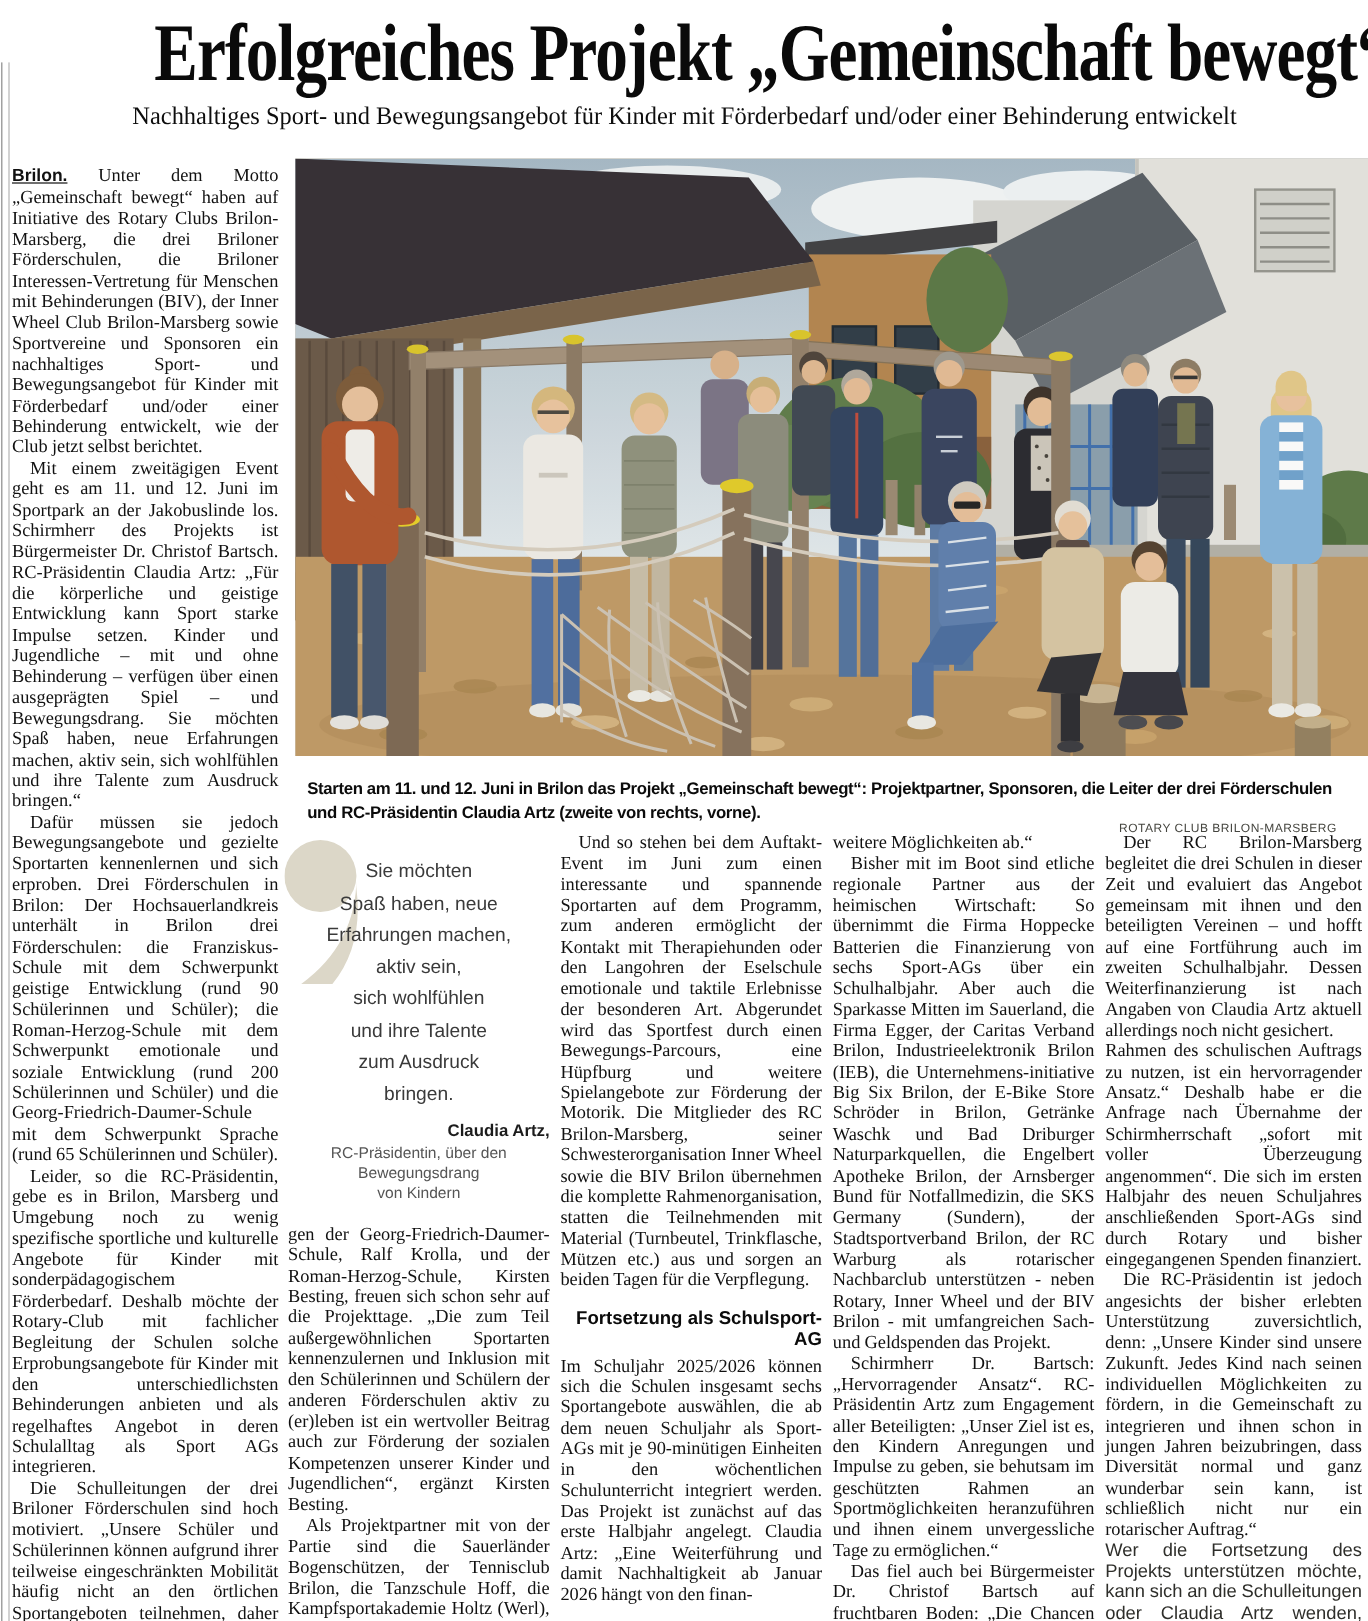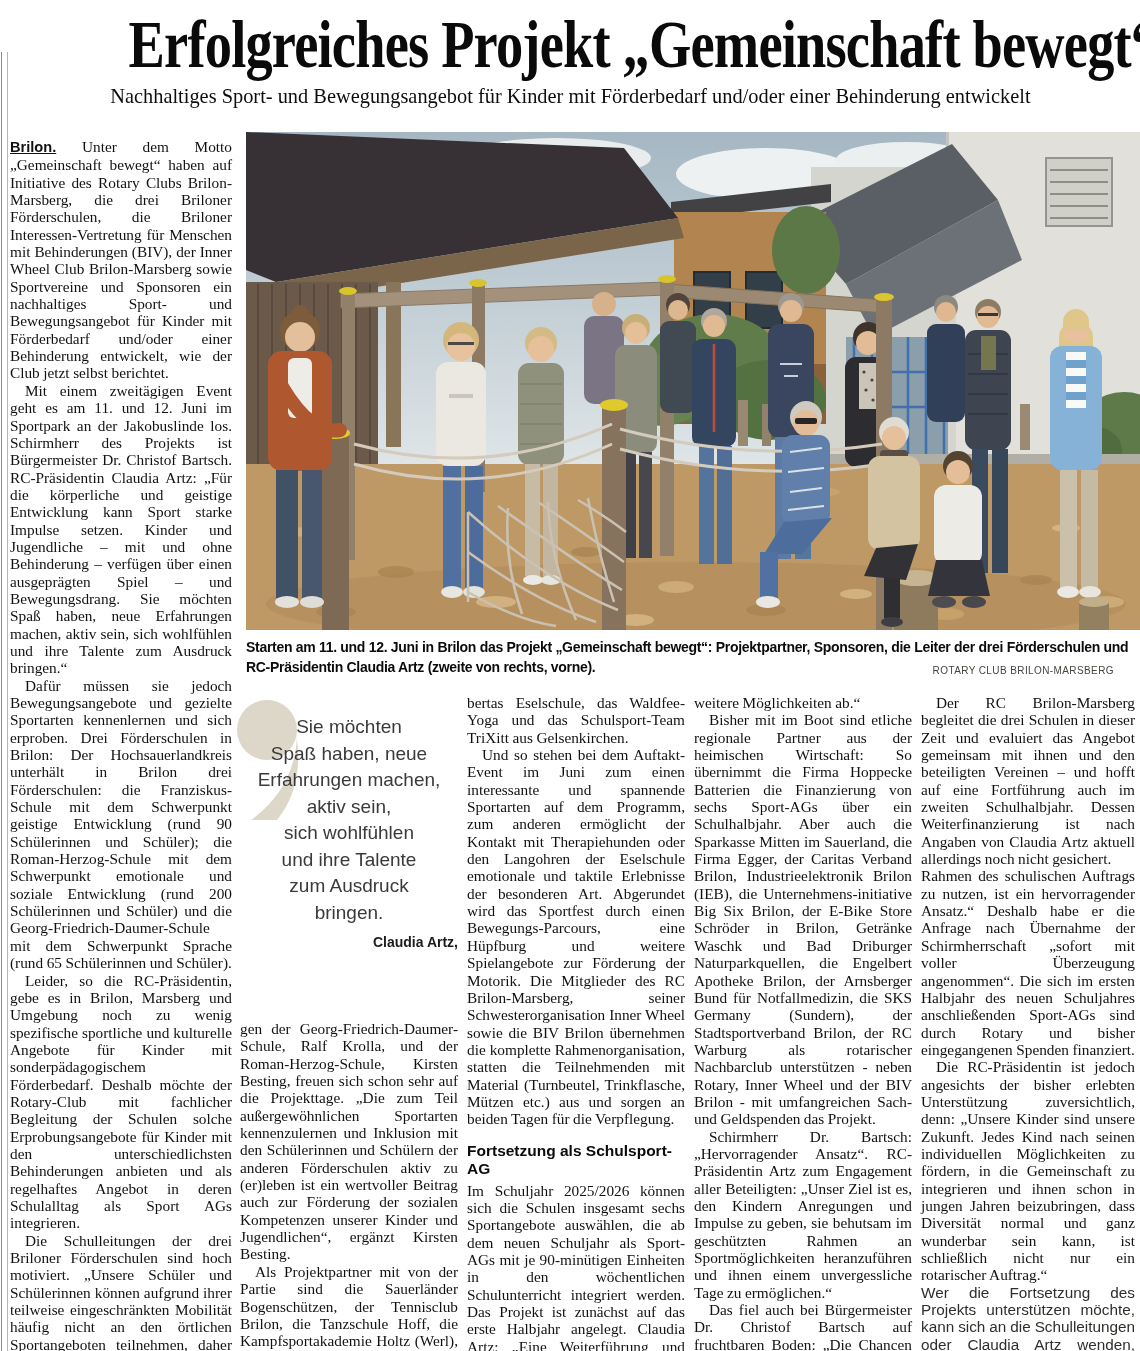--- a/index.html
+++ b/index.html
@@ -14,44 +14,44 @@
             margin:0;white-space:nowrap;display:inline-block;transform:scaleX(0.80);transform-origin:center;
             letter-spacing:-1px;color:#0a0a0a;}
   .subheadline{font-family:"Liberation Serif",serif;font-weight:500;font-size:21px;margin:4px 0 0 0;
             white-space:nowrap;display:inline-block;transform:scaleX(0.97);transform-origin:center;color:#0d0d0d;}
 
   
   .photo{position:absolute;left:246px;top:132px;width:894px;height:498px;margin:0;overflow:hidden;background:#c9c4b8;}
   .photo svg{display:block;}
   .caption-row{position:absolute;left:246px;top:637px;width:894px;}
   .caption{font-family:"Liberation Sans",sans-serif;font-weight:bold;font-size:14px;line-height:20px;
-           letter-spacing:-0.3px;margin:0;color:#0b0b0b;padding-right:0;}
+           letter-spacing:-0.3px;margin:10px;color:#0b0b0b;padding-right:0;}
   .credit{position:absolute;right:26px;bottom:1px;font-family:Liberation Sans, sans-serif;
           font-size:10px;color:#45453f;letter-spacing:.4px;}
 
   
   .col{position:absolute;top:694px;width:218px;}
   .col1{left:10px;top:138px;width:222px;}
   .col2{left:240px;}
   .col3{left:467px;}
   .col4{left:694px;}
   .col5{left:921px;width:214px;}
   p.body{margin:0;font-size:15.3px;line-height:17.35px;text-align:justify;hyphens:auto;
          -webkit-hyphens:auto;word-spacing:-0.3px;}
   p.body.indent{text-indent:15px;}
   .lead{font-family:"Liberation Sans",sans-serif;font-weight:bold;font-size:14.6px;text-decoration:underline;}
   .subhead{font-family:"Liberation Sans",sans-serif;font-weight:bold;font-size:15.5px;
-           margin:14px 0 4px 0;color:#0b0b0b;}
+           margin:14px 0 4px 0;color:#0b0b0b;text-align:right;}
   .note{font-family:"Liberation Sans",sans-serif;font-size:14.6px;line-height:19px;color:#2e2e2a;
         margin-top:20px;text-align:left;}
 
   
   .pullquote{position:relative;height:326px;}
   .qmark{position:absolute;left:-3px;top:6px;width:72px;height:120px;}
-  .qtext{position:relative;font-family:"Liberation Sans",sans-serif;font-size:19px;line-height:26.5px;
+  .qtext{position:relative;font-family:"Liberation Sans",sans-serif;font-size:16px;line-height:26.5px;
          color:#3a3a3a;text-align:center;white-space:pre-line;padding-top:20px;}
   .qauthor{font-family:"Liberation Sans",sans-serif;font-weight:bold;font-size:14px;line-height:17px;
            text-align:right;margin-top:8px;color:#1c1c1c;}
   .qrole{font-family:"Liberation Sans",sans-serif;font-size:13px;line-height:16.5px;color:#555;
          text-align:center;white-space:pre-line;margin-top:2px;}
 </style>
 </head>
 <body>
 
 <div class="page">
@@ -367,27 +367,28 @@
       </span>
       <div class="qtext">Sie möchten
 Spaß haben, neue
 Erfahrungen machen,
 aktiv sein,
 sich wohlfühlen
 und ihre Talente
 zum Ausdruck
 bringen.</div>
       <div class="qauthor">Claudia Artz,</div>
+      <div class="qrole">RC-Präsidentin, über den Bewegungsdrang
+von Kindern</div>
     </div>
     <p class="body">gen der Georg-Friedrich-Daumer-Schule, Ralf Krolla, und der Roman-Herzog-Schule, Kirsten Besting, freuen sich schon sehr auf die Projekttage. „Die zum Teil außergewöhnlichen Sportarten kennenzulernen und Inklusion mit den Schülerinnen und Schülern der anderen Förderschulen aktiv zu (er)leben ist ein wertvoller Beitrag auch zur Förderung der sozialen Kompetenzen unserer Kinder und Jugendlichen“, ergänzt Kirsten Besting.</p>
     <p class="body indent">Als Projektpartner mit von der Partie sind die Sauerländer Bogenschützen, der Tennisclub Brilon, die Tanzschule Hoff, die Kampfsportakademie Holtz (Werl), die Judo-Abteilung des SVV Meschede, Hu-</p>
   </section>
 
   <section class="col col3">
-    <p class="body">bertas Eselschule, das Waldfee-Yoga und das Schulsport-Team TriXitt aus Gelsenkirchen.</p>
     <p class="body indent">Und so stehen bei dem Auftakt-Event im Juni zum einen interessante und spannende Sportarten auf dem Programm, zum anderen ermöglicht der Kontakt mit Therapiehunden oder den Langohren der Eselschule emotionale und taktile Erlebnisse der besonderen Art. Abgerundet wird das Sportfest durch einen Bewegungs-Parcours, eine Hüpfburg und weitere Spielangebote zur Förderung der Motorik. Die Mitglieder des RC Brilon-Marsberg, seiner Schwesterorganisation Inner Wheel sowie die BIV Brilon übernehmen die komplette Rahmenorganisation, statten die Teilnehmenden mit Material (Turnbeutel, Trinkflasche, Mützen etc.) aus und sorgen an beiden Tagen für die Verpflegung.</p>
     <h3 class="subhead">Fortsetzung als Schulsport-AG</h3>
     <p class="body">Im Schuljahr 2025/2026 können sich die Schulen insgesamt sechs Sportangebote auswählen, die ab dem neuen Schuljahr als Sport-AGs mit je 90-minütigen Einheiten in den wöchentlichen Schulunterricht integriert werden. Das Projekt ist zunächst auf das erste Halbjahr angelegt. Claudia Artz: „Eine Weiterführung und damit Nachhaltigkeit ab Januar 2026 hängt von den finan-</p>
   </section>
 
   <section class="col col4">
     <p class="body">weitere Möglichkeiten ab.“</p>
     <p class="body indent">Bisher mit im Boot sind etliche regionale Partner aus der heimischen Wirtschaft: So übernimmt die Firma Hoppecke Batterien die Finanzierung von sechs Sport-AGs über ein Schulhalbjahr. Aber auch die Sparkasse Mitten im Sauerland, die Firma Egger, der Caritas Verband Brilon, Industrieelektronik Brilon (IEB), die Unternehmens-initiative Big Six Brilon, der E-Bike Store Schröder in Brilon, Getränke Waschk und Bad Driburger Naturparkquellen, die Engelbert Apotheke Brilon, der Arnsberger Bund für Notfallmedizin, die SKS Germany (Sundern), der Stadtsportverband Brilon, der RC Warburg als rotarischer Nachbarclub unterstützen - neben Rotary, Inner Wheel und der BIV Brilon - mit umfangreichen Sach- und Geldspenden das Projekt.</p>
     <p class="body indent">Schirmherr Dr. Bartsch: „Hervorragender Ansatz“. RC-Präsidentin Artz zum Engagement aller Beteiligten: „Unser Ziel ist es, den Kindern Anregungen und Impulse zu geben, sie behutsam im geschützten Rahmen an Sportmöglichkeiten heranzuführen und ihnen einem unvergessliche Tage zu ermöglichen.“</p>
     <p class="body indent">Das fiel auch bei Bürgermeister Dr. Christof Bartsch auf fruchtbaren Boden: „Die Chancen sportlicher Aktivität und Teamplays im</p>

